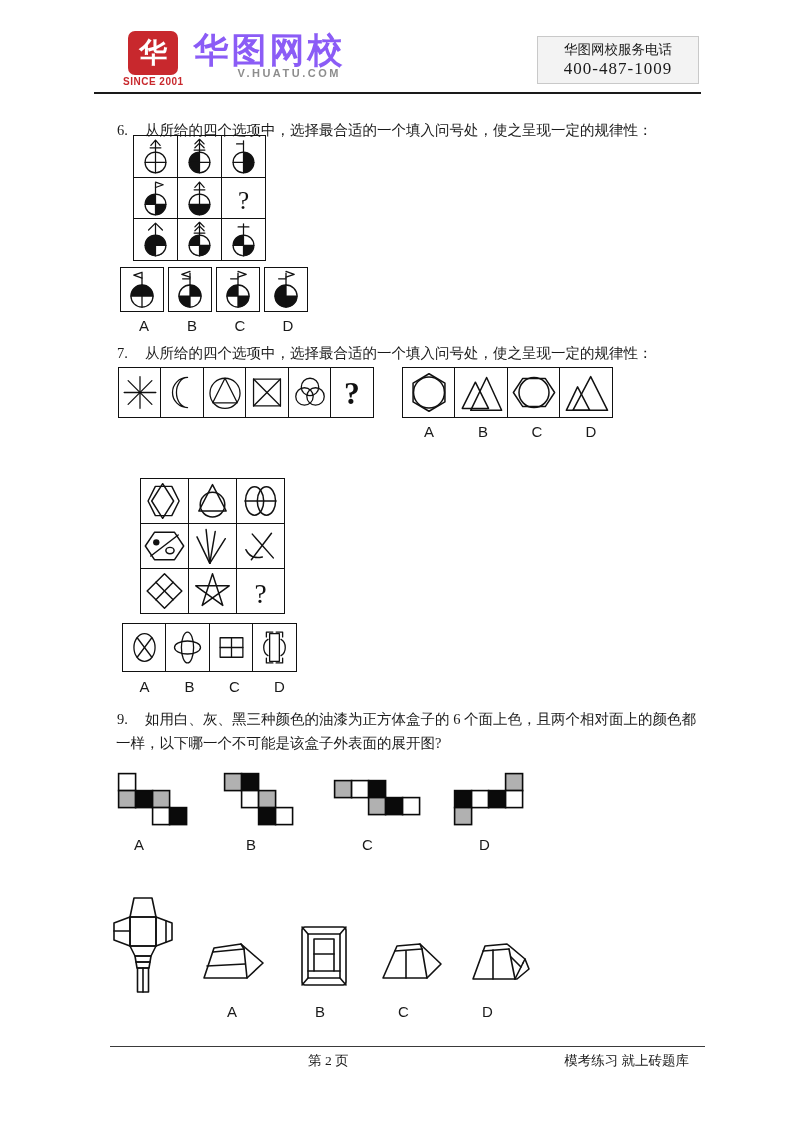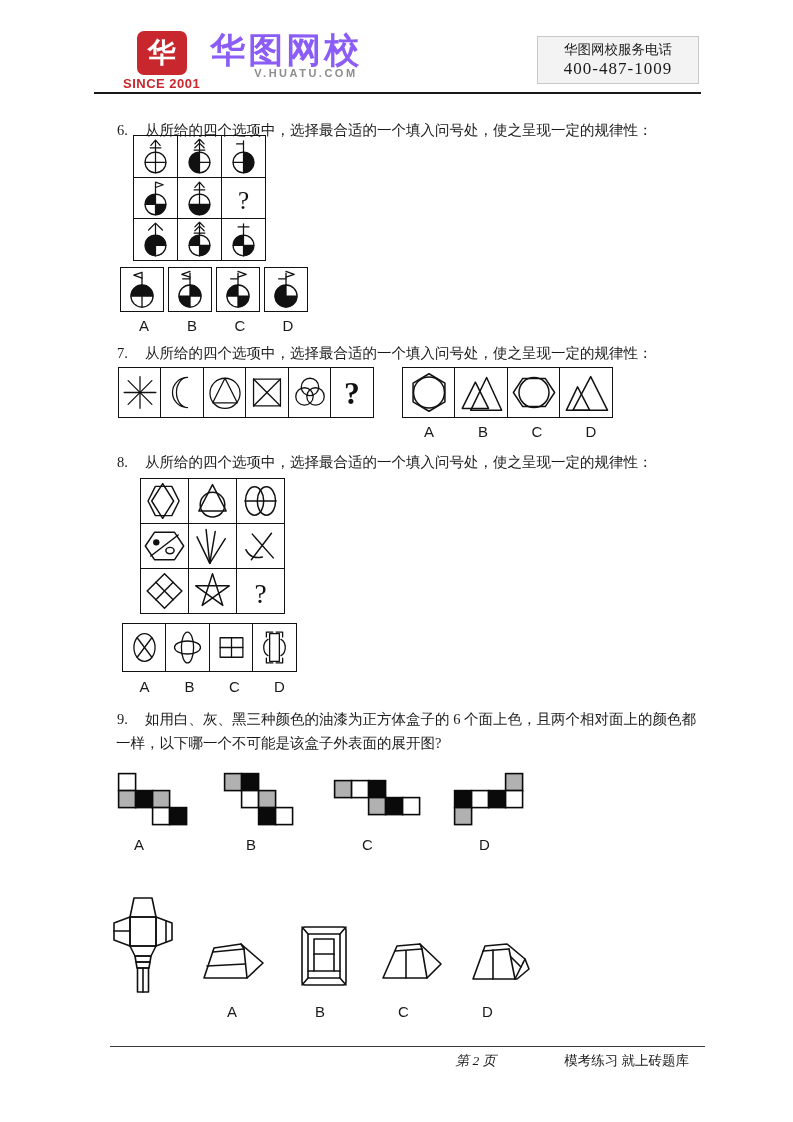--- a/index.html
+++ b/index.html
@@ -4,21 +4,21 @@
 <style>
   html,body{margin:0;padding:0;background:#fff;}
   .page{position:relative;width:793px;height:1122px;background:#ffffff;overflow:hidden;
         font-family:"Liberation Serif","DejaVu Serif",serif;color:#1a1a1a;}
   
   #logo{position:absolute;left:123px;top:31px;display:flex;align-items:flex-start;}
   #badge-wrap{display:flex;flex-direction:column;align-items:center;}
   #badge{width:50px;height:44px;background:#c8282d;border-radius:7px;color:#fff;
          display:flex;align-items:center;justify-content:center;font-size:28px;font-weight:bold;
          font-family:"Liberation Sans",sans-serif;}
-  #since{color:#c8282d;font-size:13px;font-weight:bold;letter-spacing:.5px;margin-top:1px;
+  #since{color:#c8282d;font-size:10px;font-weight:bold;letter-spacing:.5px;margin-top:1px;
          font-family:"Liberation Sans",sans-serif;}
   #brand{margin-left:10px;}
   #brand-name{font-size:35px;font-weight:bold;color:#8b5cf6;letter-spacing:3px;line-height:1.1;
               font-family:"Liberation Sans",sans-serif;}
   #brand-domain{font-size:11px;font-weight:bold;color:#8d8d8d;letter-spacing:2.5px;margin:-3px 0 2px 44px;
                 font-family:"Liberation Sans",sans-serif;}
   #contact{position:absolute;left:537px;top:36px;width:162px;height:48px;background:#f3f3f3;
            border:1px solid #c9c9c9;text-align:center;box-sizing:border-box;}
   #contact-line1{font-size:13.5px;margin-top:4px;}
   #contact-phone{font-size:17px;letter-spacing:1px;}
@@ -63,21 +63,21 @@
   .q10fig{position:absolute;}
   #q10-net{left:110px;top:896px;width:66px;height:100px;}
   #q10-fa{left:201px;top:933px;width:66px;height:52px;}
   #q10-fb{left:299px;top:924px;width:50px;height:66px;}
   #q10-fc{left:381px;top:938px;width:64px;height:44px;}
   #q10-fd{left:471px;top:937px;width:62px;height:46px;}
   #q10-la{left:227px;top:1003px;} #q10-lb{left:315px;top:1003px;}
   #q10-lc{left:398px;top:1003px;} #q10-ld{left:482px;top:1003px;}
   
   #footer-rule{position:absolute;left:110px;top:1046px;width:595px;border-top:1.4px solid #3a3a3a;}
-  #footer-page{position:absolute;left:296px;top:1052px;width:200px;text-align:right;font-size:13.5px;font-style:italic;}
+  #footer-page{position:absolute;left:308px;top:1052px;width:200px;text-align:left;font-size:13.5px;}
   #footer-slogan{position:absolute;right:104px;top:1052px;font-size:13.5px;}
 </style>
 </head>
 <body>
 
 <div class="page">
 
   <div id="logo">
     <div id="badge-wrap">
       <div id="badge">
@@ -327,23 +327,20 @@
         </svg>
       </div>
     </div>
   <div class="lblrow" id="q7-labels">
       <span>A</span>
       <span>B</span>
       <span>C</span>
       <span>D</span>
     </div>
 
-  <div class="qline" id="q8-line">
-    <span class="qnum">8.</span><span>从所给的四个选项中，选择最合适的一个填入问号处，使之呈现一定的规律性：</span>
-  </div>
   <div class="grid3" id="q8-grid">
       <div class="cell">
         <svg xmlns="http://www.w3.org/2000/svg" viewBox="0 0 48 46" style="width:100%;height:100%;display:block" fill="none" stroke="#111" stroke-width="1.6" stroke-linejoin="round" stroke-linecap="round">
           <polygon points="6,23 14,7 32,7 40,23 32,39 14,39"></polygon>
           <polygon points="22,4 34,23 22,42 10,23"></polygon>
         </svg>
       </div>
       <div class="cell">
         <svg xmlns="http://www.w3.org/2000/svg" viewBox="0 0 48 46" style="width:100%;height:100%;display:block" fill="none" stroke="#111" stroke-width="1.6" stroke-linejoin="round" stroke-linecap="round">
           <circle cx="24" cy="27" r="13.5"></circle>

